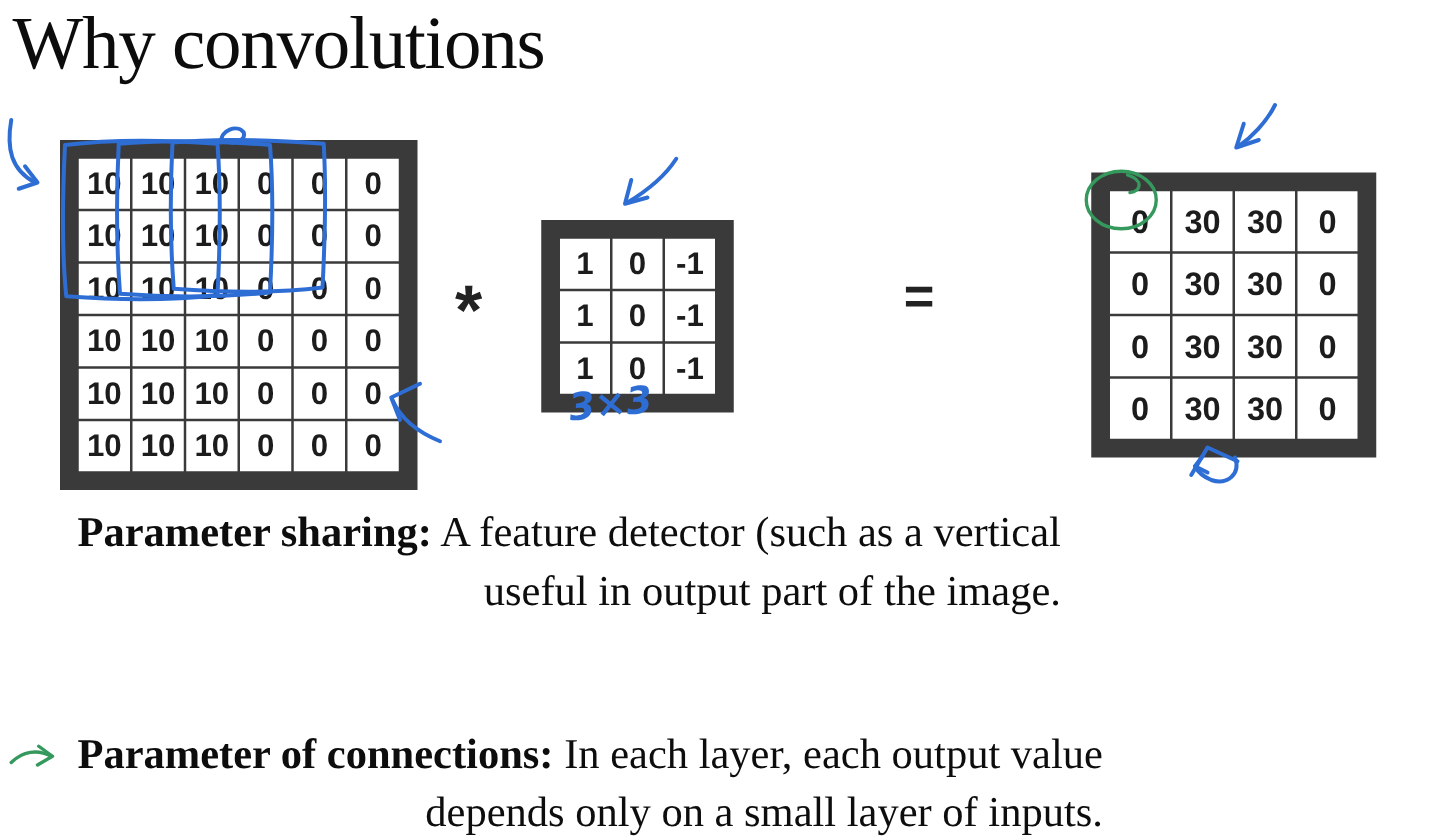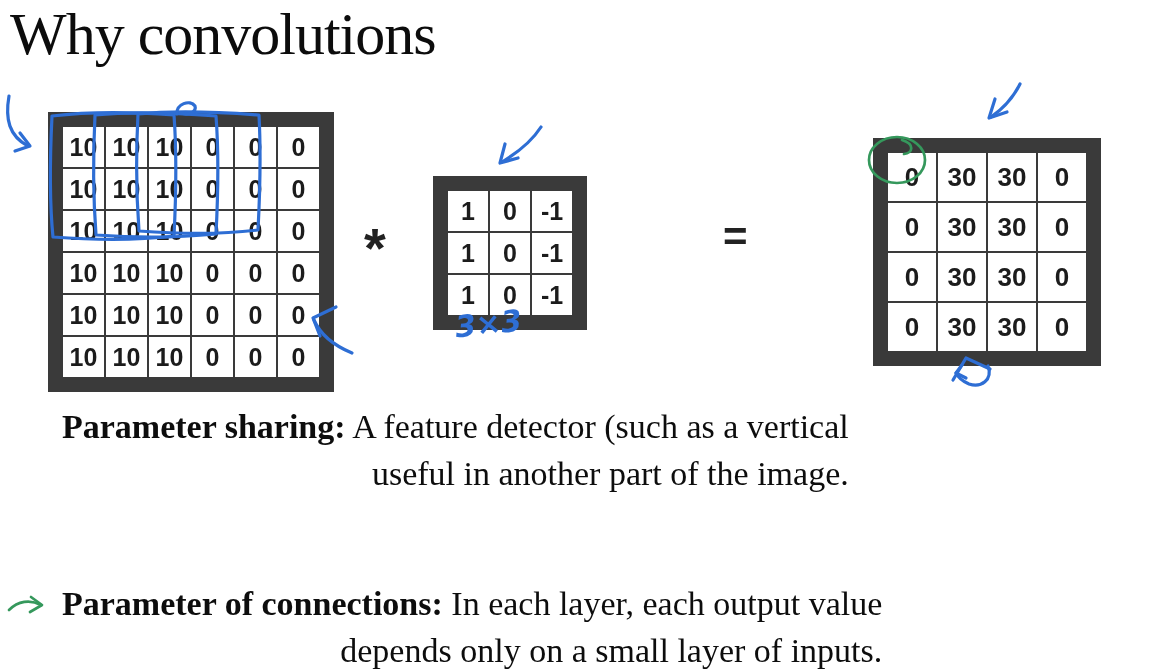--- a/index.html
+++ b/index.html
@@ -147,21 +147,21 @@
 
     <ellipse class="green" cx="897" cy="160" rx="28" ry="23"></ellipse>
     <path class="green" d="M 902,140 C 915,144 913,153 904,154"></path>
 
     <path class="green" d="M 9,610 C 18,601 30,599 41,605"></path>
     <path class="green" d="M 31,597 L 42,605 L 30,612"></path>
   </svg>
 
   <div class="para p1">
     <div><b>Parameter sharing:</b><span> A feature detector (such as a vertical</span></div>
-    <div><b></b><span>useful in another part of the image.</span></div>
+    <div><b></b><span>useful in output part of the image.</span></div>
   </div>
 
   <div class="para p2">
     <div><b>Parameter of connections:</b><span> In each layer, each output value</span></div>
     <div><b></b><span>depends only on a small layer of inputs.</span></div>
   </div>
 
 </div>
 
 </body></html>

